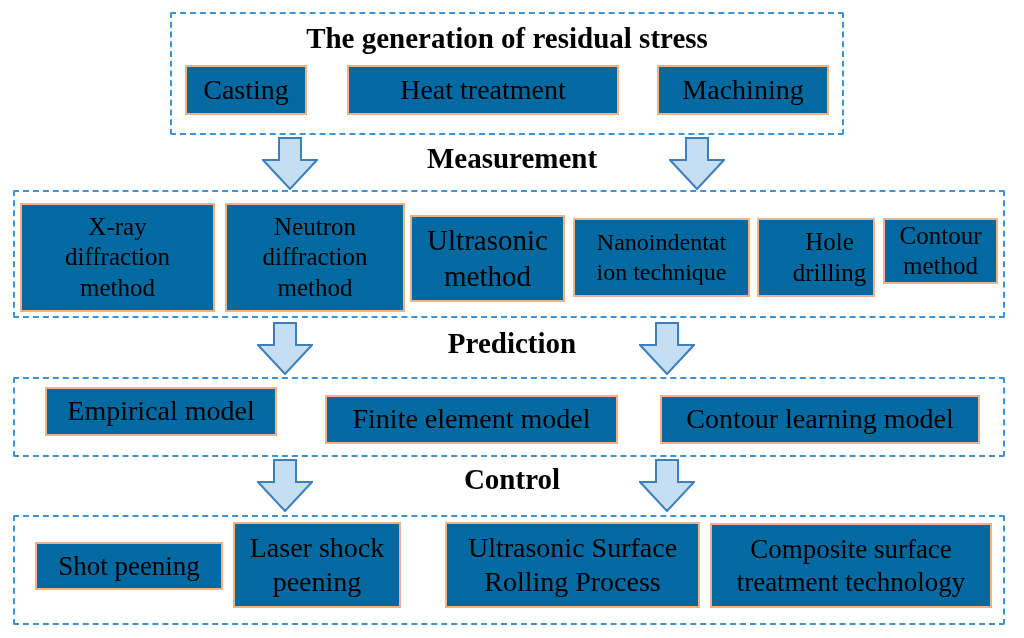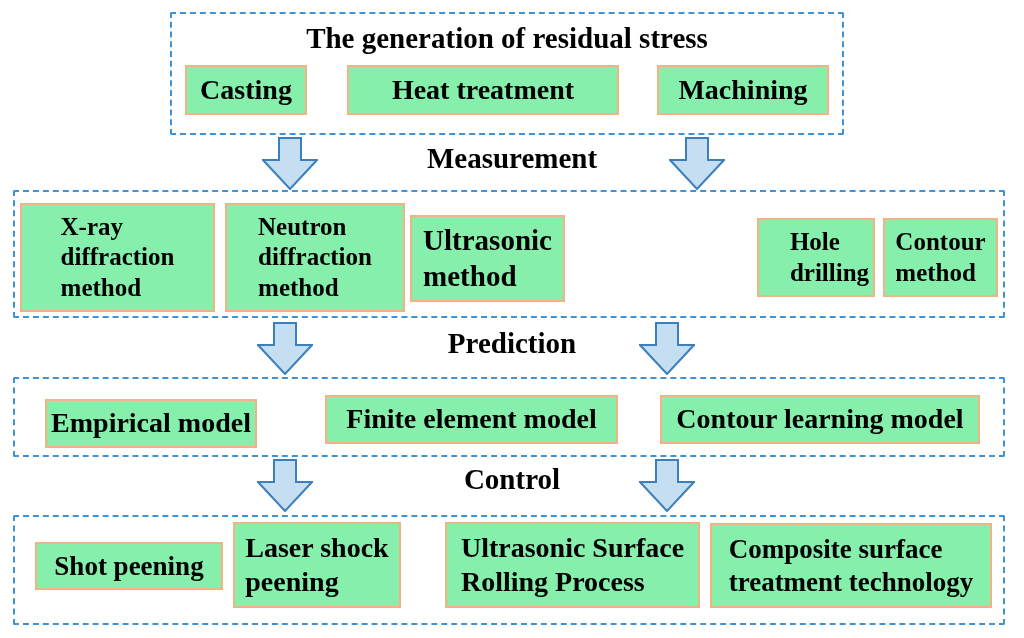--- a/index.html
+++ b/index.html
@@ -15,24 +15,24 @@
     position:absolute;
     border:2px dashed var(--dash-blue,#3E93D5);
     border-radius:2px;
     box-sizing:border-box;
   }
   .obox{
     position:absolute;
     border:2px solid var(--box-orange,#F4B183);
     box-sizing:border-box;
     display:flex;align-items:center;justify-content:center;
+    text-align:center;
     white-space:pre-line;
     line-height:1.22;
-    background:#86efac;
-    font-weight:bold;
+    background:#0369a1;
   }
   .section-title{
     position:absolute;left:0;right:0;
     text-align:center;
     font-weight:bold;
     font-size:29px;
     line-height:1.1;
   }
   .gen-title{
     position:absolute;left:0;right:0;top:8px;
@@ -67,40 +67,42 @@
 
   <div class="dash-container" style="left:13px;top:190px;width:992px;height:128px;">
     <div class="obox" style="left:5px;top:11px;width:195px;height:109px;font-size:25px;">X-ray
 diffraction
 method</div>
     <div class="obox" style="left:210px;top:11px;width:180px;height:109px;font-size:25px;">Neutron
 diffraction
 method</div>
     <div class="obox" style="left:395px;top:23px;width:155px;height:87px;font-size:29px;">Ultrasonic
 method</div>
+    <div class="obox" style="left:558px;top:26px;width:177px;height:79px;font-size:24px;">Nanoindentat
+ion technique</div>
     <div class="obox" style="left:742px;top:26px;width:118px;height:79px;font-size:25px;padding-left:27px;">Hole
 drilling</div>
-    <div class="obox" style="left:868px;top:26px;width:115px;height:79px;font-size:25px;">Contour
+    <div class="obox" style="left:868px;top:26px;width:115px;height:66px;font-size:25px;">Contour
 method</div>
   </div>
 
   <div class="arrow" style="left:257px;top:322px;">
     <svg viewBox="0 0 56 53">
         <polygon points="17,1 39,1 39,23 55,23 28,52 1,23 17,23" style="fill:var(--arrow-fill,#C5DEF1);stroke:var(--arrow-stroke,#3B7FBC);stroke-width:2;stroke-linejoin:miter;"></polygon>
       </svg>
   </div>
   <div class="arrow" style="left:639px;top:322px;">
     <svg viewBox="0 0 56 53">
         <polygon points="17,1 39,1 39,23 55,23 28,52 1,23 17,23" style="fill:var(--arrow-fill,#C5DEF1);stroke:var(--arrow-stroke,#3B7FBC);stroke-width:2;stroke-linejoin:miter;"></polygon>
       </svg>
   </div>
   <div class="section-title" style="top:328px;">Prediction</div>
 
   <div class="dash-container" style="left:13px;top:377px;width:992px;height:80px;">
-    <div class="obox" style="left:30px;top:20px;width:212px;height:49px;font-size:28px;">Empirical model</div>
+    <div class="obox" style="left:30px;top:8px;width:232px;height:49px;font-size:28px;">Empirical model</div>
     <div class="obox" style="left:310px;top:16px;width:293px;height:49px;font-size:28px;">Finite element model</div>
     <div class="obox" style="left:645px;top:16px;width:320px;height:49px;font-size:28px;">Contour learning model</div>
   </div>
 
   <div class="arrow" style="left:257px;top:459px;">
     <svg viewBox="0 0 56 53">
         <polygon points="17,1 39,1 39,23 55,23 28,52 1,23 17,23" style="fill:var(--arrow-fill,#C5DEF1);stroke:var(--arrow-stroke,#3B7FBC);stroke-width:2;stroke-linejoin:miter;"></polygon>
       </svg>
   </div>
   <div class="arrow" style="left:639px;top:459px;">

